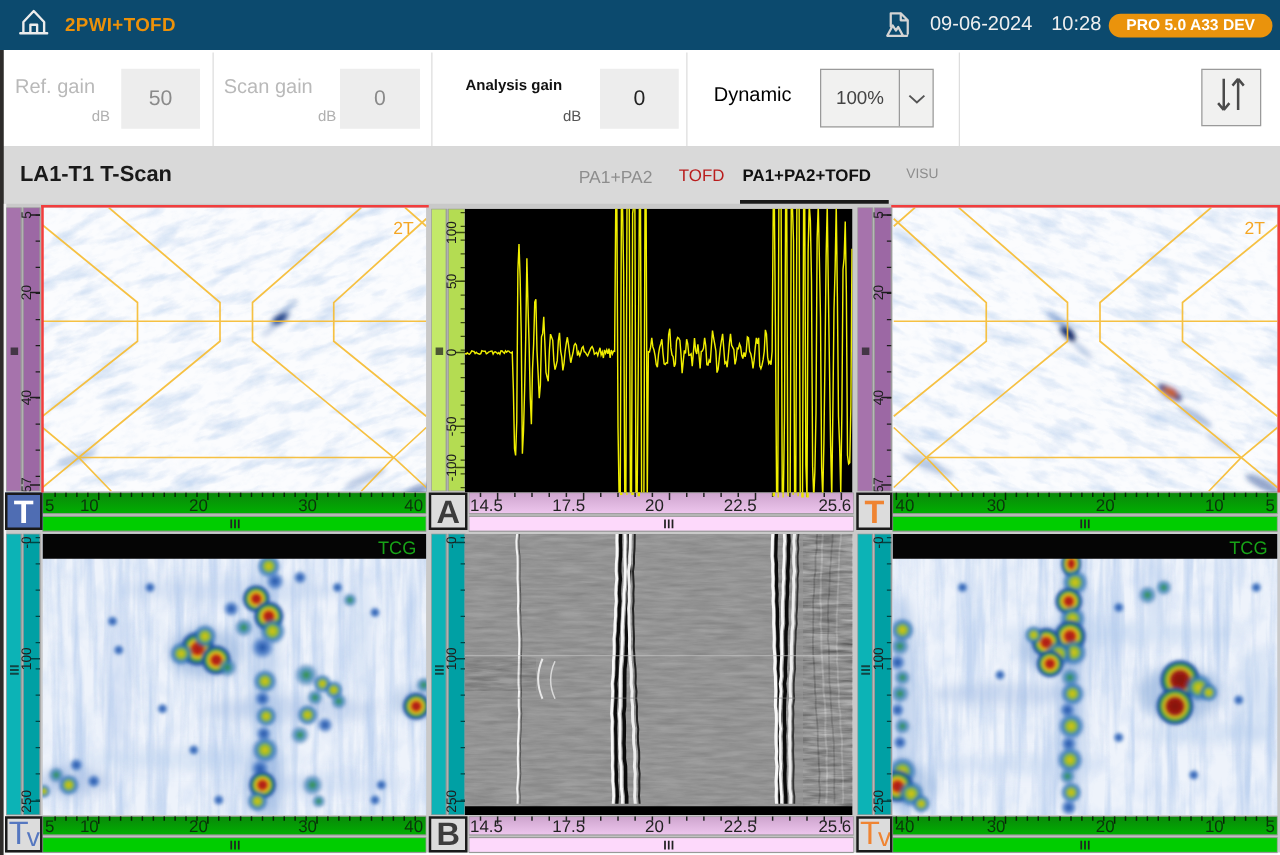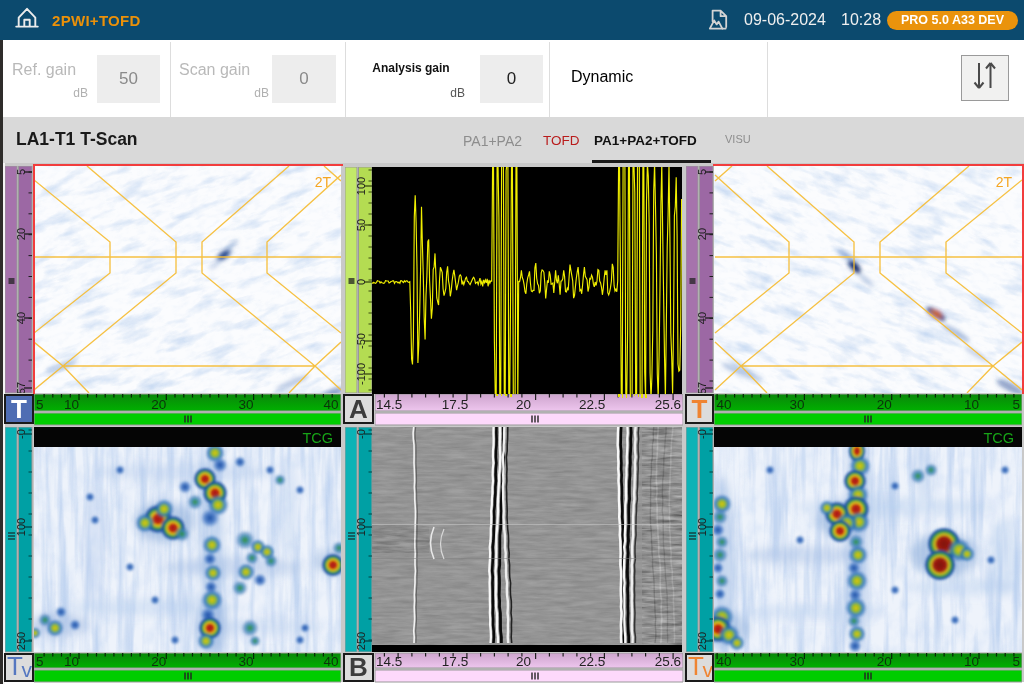--- a/index.html
+++ b/index.html
@@ -25,20 +25,27 @@
 <div class="abs" style="left:12px;top:21px;width:76px;text-align:left;font-size:16px;font-weight:normal;color:#b9b9b9">Ref. gain</div>
 <div class="abs" style="left:12px;top:46px;width:76px;text-align:right;font-size:12px;color:#b0b0b0">dB</div>
 <div class="abs" style="left:97px;top:15px;width:63px;height:48px;background:#ededed;font-size:17px;color:#8a8a8a;text-align:center;line-height:48px">50</div>
 <div class="abs" style="left:179px;top:21px;width:90px;text-align:left;font-size:16px;font-weight:normal;color:#b9b9b9">Scan gain</div>
 <div class="abs" style="left:179px;top:46px;width:90px;text-align:right;font-size:12px;color:#b0b0b0">dB</div>
 <div class="abs" style="left:272px;top:15px;width:64px;height:48px;background:#ededed;font-size:17px;color:#8a8a8a;text-align:center;line-height:48px">0</div>
 <div class="abs" style="left:355px;top:21px;width:112px;text-align:center;font-size:12px;font-weight:bold;color:#111">Analysis gain</div>
 <div class="abs" style="left:355px;top:46px;width:110px;text-align:right;font-size:12px;color:#555">dB</div>
 <div class="abs" style="left:480px;top:15px;width:63px;height:48px;background:#ededed;font-size:17px;color:#222;text-align:center;line-height:48px">0</div>
 <div class="abs" style="left:571px;top:28px;font-size:16px;font-weight:normal;color:#000000">Dynamic</div>
+<div class="abs" style="left:656px;top:15px;width:91px;height:47px;background:#f1f1f0;border:1px solid #9a9a9a;box-sizing:border-box">
+  <div class="abs" style="left:0;top:0;width:62px;height:45px;font-size:15px;color:#444;text-align:center;line-height:45px">100%</div>
+  <div class="abs" style="left:62px;top:0;width:1px;height:45px;background:#9a9a9a"></div>
+  <svg class="abs" style="left:68px;top:18px" width="17" height="11">
+        <path d="M2.5 2.5 L8.5 8 L14.5 2.5" fill="none" stroke="#555" stroke-width="1.6"></path>
+      </svg>
+</div>
 <div class="abs" style="left:961px;top:15px;width:48px;height:46px;background:#f1f1f0;border:1px solid #9a9a9a;box-sizing:border-box">
   <svg width="46" height="44">
         <path d="M17 7 V32 M17 32 L12.5 26.5 M17 32 L21.5 26.5 M28.5 32 V7 M28.5 7 L24 12.5 M28.5 7 L33 12.5" fill="none" stroke="#4a4a4a" stroke-width="2"></path>
       </svg>
 </div>
 </div>
 <div class="abs" style="left:0;top:117px;width:1024px;height:46px;background:#d9d9d9">
 <div class="abs" style="left:16px;top:12px;font-size:17.5px;font-weight:bold;color:#1a1a1a">LA1-T1 T-Scan</div>
 <div class="abs" style="left:463px;top:16px;font-size:14px;color:#8d8d8d">PA1+PA2</div>
 <div class="abs" style="left:543px;top:16px;font-size:13.5px;color:#b91c1c">TOFD</div>

